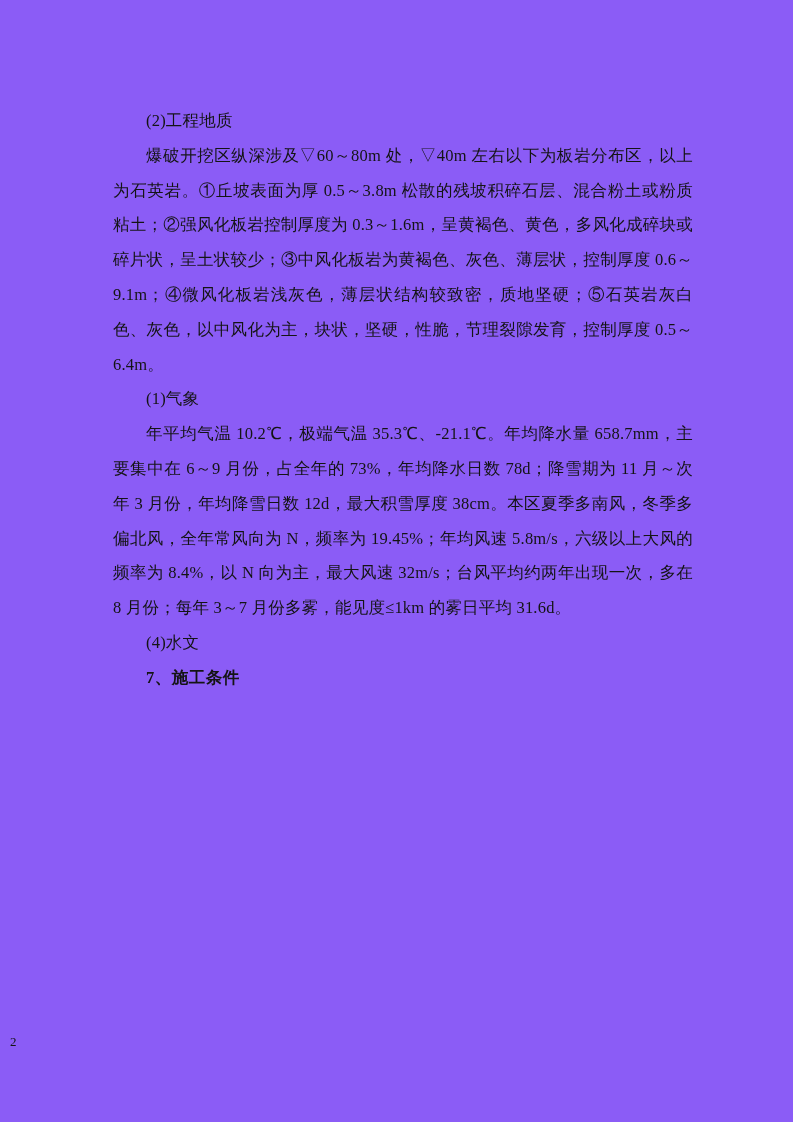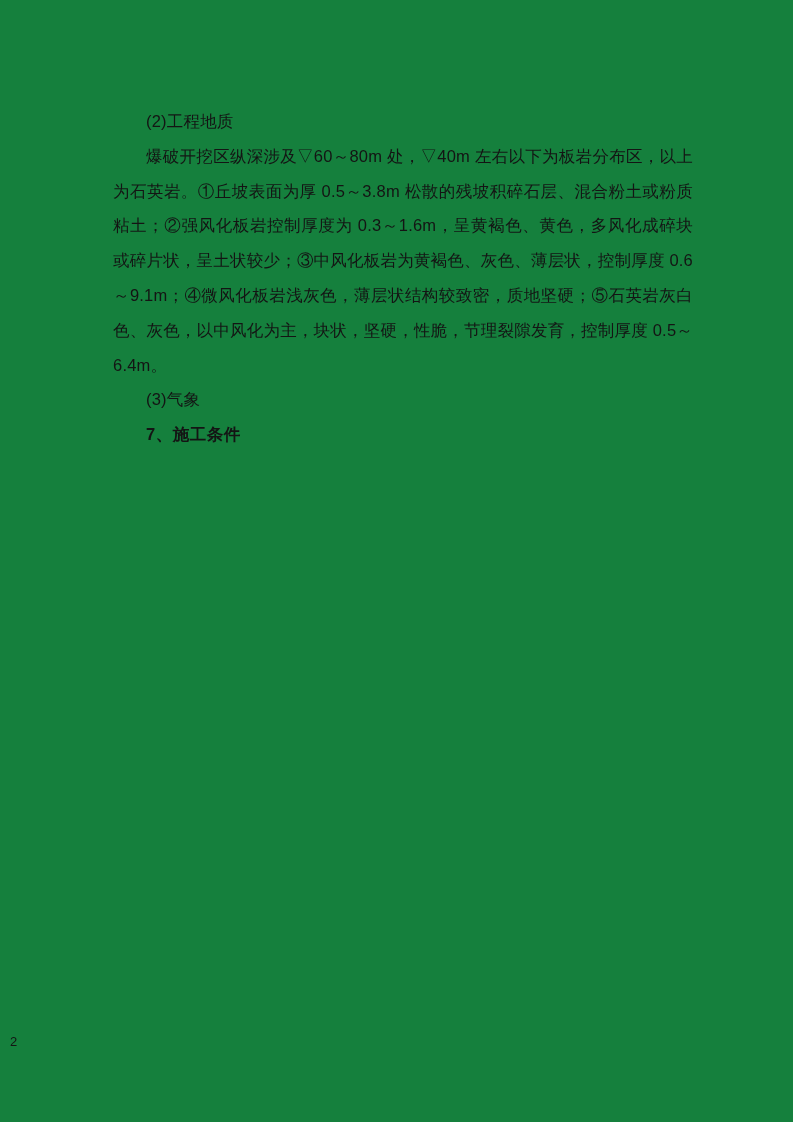--- a/index.html
+++ b/index.html
@@ -4,23 +4,23 @@
 <style>
   html, body {
     margin: 0;
     padding: 0;
     background: #ffffff;
   }
   .page {
     position: relative;
     width: 793px;
     height: 1122px;
-    background: #15803d;
+    background: #8b5cf6;
     overflow: hidden;
-    font-family: Liberation Sans, sans-serif;
+    font-family: Liberation Serif, serif;
     color: #141414;
   }
   .content {
     position: absolute;
     top: 104px;
     left: 113px;
     width: 580px;
   }
   .block {
     margin: 0;
@@ -47,17 +47,19 @@
   }
 </style>
 </head>
 <body>
 
 <div class="page">
   <div class="content">
 
   <p class="block">(2)工程地质</p>
       <p class="block">爆破开挖区纵深涉及▽60～80m 处，▽40m 左右以下为板岩分布区，以上为石英岩。①丘坡表面为厚 0.5～3.8m 松散的残坡积碎石层、混合粉土或粉质粘土；②强风化板岩控制厚度为 0.3～1.6m，呈黄褐色、黄色，多风化成碎块或碎片状，呈土状较少；③中风化板岩为黄褐色、灰色、薄层状，控制厚度 0.6～9.1m；④微风化板岩浅灰色，薄层状结构较致密，质地坚硬；⑤石英岩灰白色、灰色，以中风化为主，块状，坚硬，性脆，节理裂隙发育，控制厚度 0.5～6.4m。</p>
-      <p class="block">(3)气象</p>
+      <p class="block">(1)气象</p>
+      <p class="block">年平均气温 10.2℃，极端气温 35.3℃、-21.1℃。年均降水量 658.7mm，主要集中在 6～9 月份，占全年的 73%，年均降水日数 78d；降雪期为 11 月～次年 3 月份，年均降雪日数 12d，最大积雪厚度 38cm。本区夏季多南风，冬季多偏北风，全年常风向为 N，频率为 19.45%；年均风速 5.8m/s，六级以上大风的频率为 8.4%，以 N 向为主，最大风速 32m/s；台风平均约两年出现一次，多在 8 月份；每年 3～7 月份多雾，能见度≤1km 的雾日平均 31.6d。</p>
+      <p class="block">(4)水文</p>
       <p class="block bold">7、施工条件</p>
     </div>
   <div class="page-number">2</div>
 </div>
 
 </body></html>

